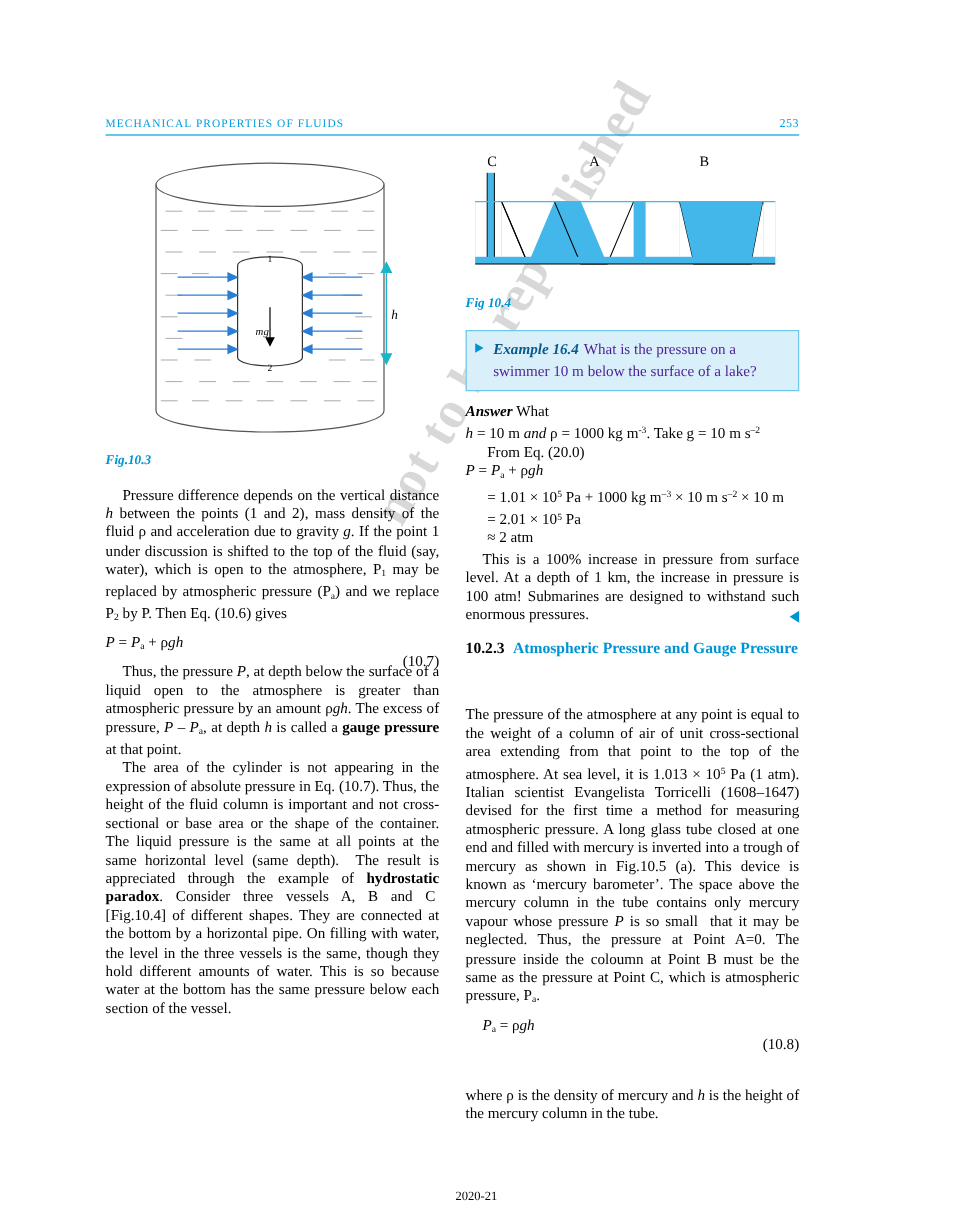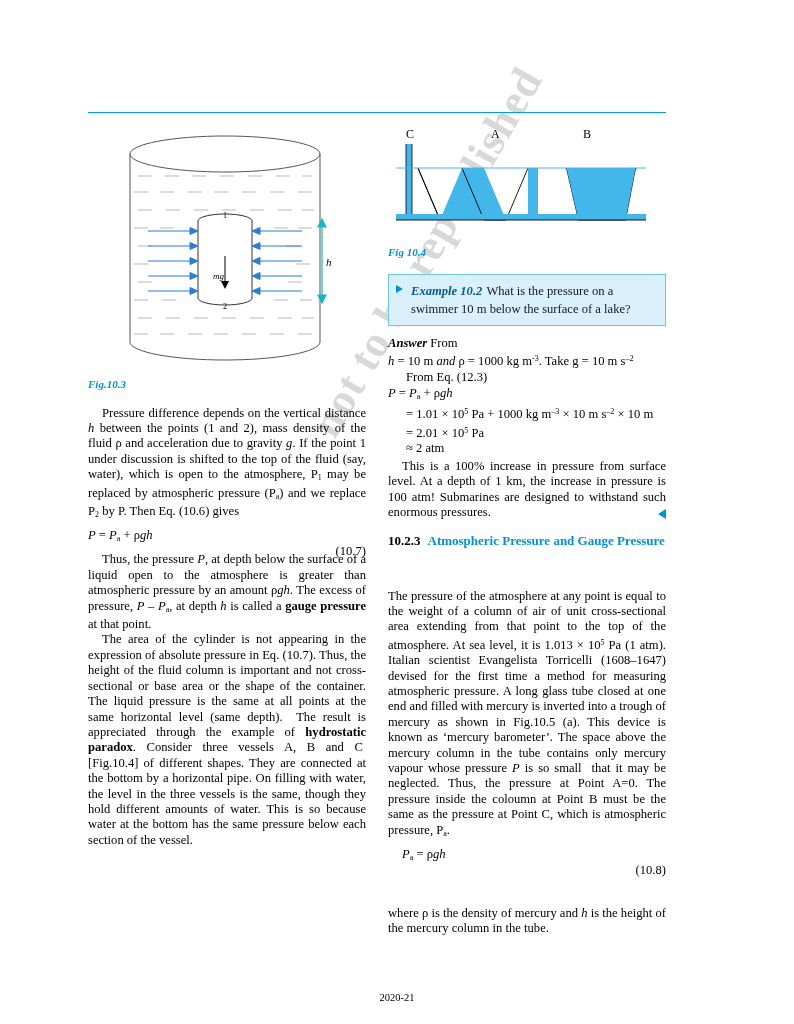--- a/index.html
+++ b/index.html
@@ -144,21 +144,21 @@
   }
   .example-title {
     font-weight: bold;
     font-style: italic;
     font-size: 12.6px;
     color: #0a5a8c;
   }
   .example-text {
     font-size: 12.6px;
     line-height: 15.6px;
-    color: #0f172a;
+    color: #4c1d95;
   }
   .example-inner { padding-left: 14px; }
 
   .answer-label {
     font-style: italic;
     font-weight: bold;
     font-size: 12.6px;
   }
   .ans-line {
     font-size: 12.6px;
@@ -222,20 +222,24 @@
     color: #000;
   }
 </style>
 </head>
 <body>
 
 <div class="page">
 
   <div class="watermark">not to be republished</div>
 
+  <div class="header">
+    <div class="header-title">MECHANICAL  PROPERTIES  OF  FLUIDS</div>
+    <div class="header-page">253</div>
+  </div>
   <div class="header-rule"></div>
 
   <div class="col-left">
 
     <div class="fig103-wrap">
       <svg class="fig103" width="240" height="248" viewBox="0 0 240 248">
 
         <ellipse cx="115" cy="28" rx="95" ry="18" fill="#ffffff" stroke="#555" stroke-width="1"></ellipse>
         <path d="M20,28 L20,216 A95,18 0 0 0 210,216 L210,28" fill="none" stroke="#555" stroke-width="1"></path>
 
@@ -393,34 +397,34 @@
       </svg>
     </div>
 
     <div class="figcap figcap-right" style="margin-top:6px;">
       <span class="lbl">Fig 10.4</span>
     </div>
 
     <div class="example-box">
       <span class="tri"></span>
       <div class="example-inner">
-        <span class="example-title">Example 10.2</span>
+        <span class="example-title">Example 16.4</span>
         <span class="example-text">What is the pressure on a swimmer 10 m below the surface of a lake?</span>
       </div>
     </div>
 
     <div>
       <div class="ans-line">
         <span class="answer-label">Answer</span>
-        <span>From</span>
+        <span>What</span>
       </div>
       <div class="ans-line">
         <i>h</i> = 10 m <i>and</i> ρ = 1000 kg m<sup>-3</sup>. Take g = 10 m s<sup>–2</sup>
       </div>
-      <div class="ans-line ans-indent">From Eq. (12.3)</div>
+      <div class="ans-line ans-indent">From Eq. (20.0)</div>
       <div class="ans-line">
         <i>P</i> = <i>P</i><sub>a</sub> + ρ<i>gh</i>
       </div>
       <div class="ans-line ans-indent">
         = 1.01 × 10<sup>5</sup> Pa + 1000 kg m<sup>–3</sup> × 10 m s<sup>–2</sup> × 10 m
       </div>
       <div class="ans-line ans-indent">
         = 2.01 × 10<sup>5</sup> Pa
       </div>
       <div class="ans-line ans-indent">

